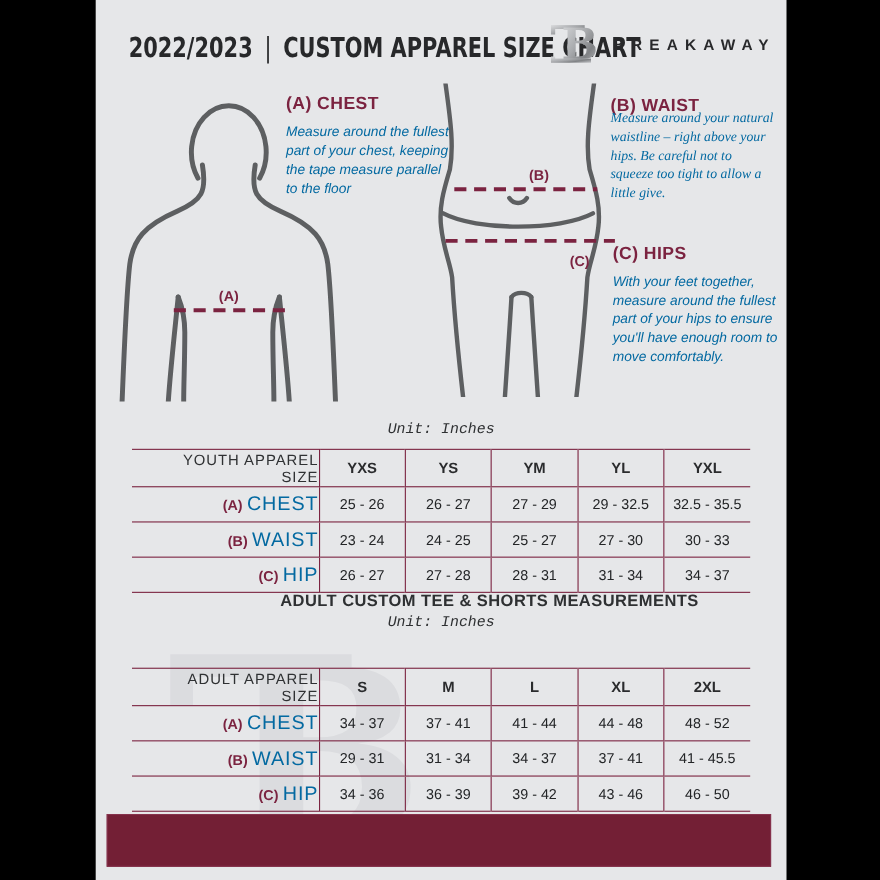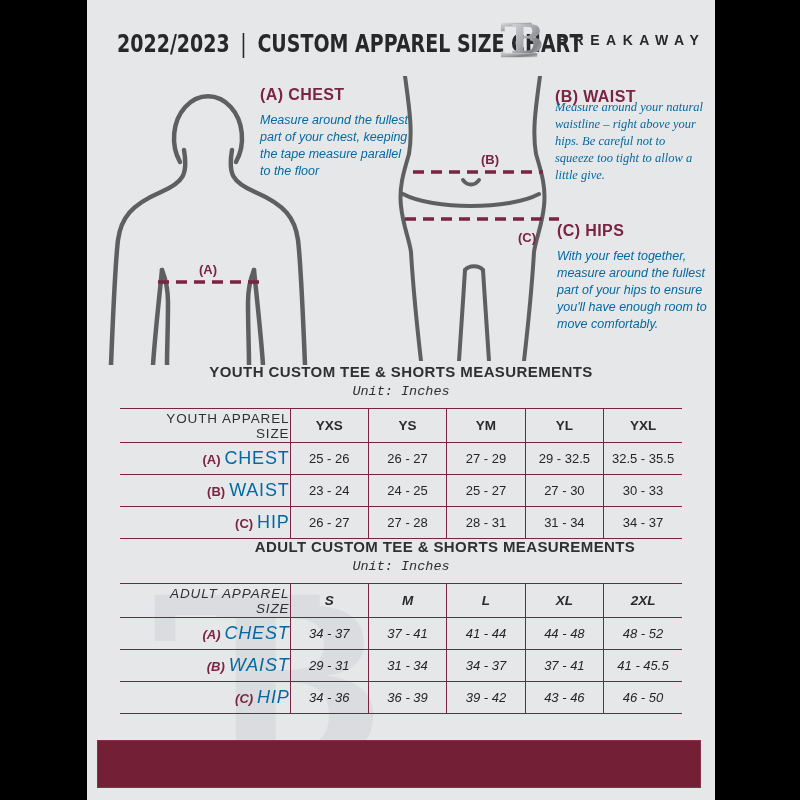--- a/index.html
+++ b/index.html
@@ -128,21 +128,20 @@
 
   <div class="guide-head" style="left:173px; top:86px;">(A) CHEST</div>
   <div class="guide-body" style="left:173px; top:112px; width:152px;">Measure around the fullest part of your chest, keeping the tape measure parallel to the floor</div>
 
   <div class="guide-head" style="left:468px; top:88px;">(B) WAIST</div>
   <div class="guide-body" style="left:468px; top:99px; width:152px;font-family:Liberation Serif, serif;">Measure around your natural waistline – right above your hips. Be careful not to squeeze too tight to allow a little give.</div>
 
   <div class="guide-head" style="left:470px; top:222px;">(C) HIPS</div>
   <div class="guide-body" style="left:470px; top:248px; width:150px;">With your feet together, measure around the fullest part of your hips to ensure you'll have enough room to move comfortably.</div>
 
-  <div class="tbl-title" style="top:363px;">YOUTH CUSTOM TEE &amp; SHORTS MEASUREMENTS</div>
   <div class="tbl-unit" style="top:384px;">Unit: Inches</div>
 
   <table class="size-table" style="top:408px;">
     <colgroup>
         <col style="width:170px">
         <col>
         <col>
         <col>
         <col>
         <col>
@@ -181,21 +180,21 @@
         <td>28 - 31</td>
         <td>31 - 34</td>
         <td>34 - 37</td>
       </tr>
     </tbody>
   </table>
 
   <div class="tbl-title" style="top:538px;padding-left:44px;">ADULT CUSTOM TEE &amp; SHORTS MEASUREMENTS</div>
   <div class="tbl-unit" style="top:559px;">Unit: Inches</div>
 
-  <table class="size-table" style="top:583px;font-style:italic;">
+  <table class="size-table" style="top:607px;">
     <colgroup>
         <col style="width:170px">
         <col>
         <col>
         <col>
         <col>
         <col>
       </colgroup>
     <thead>
       <tr>

